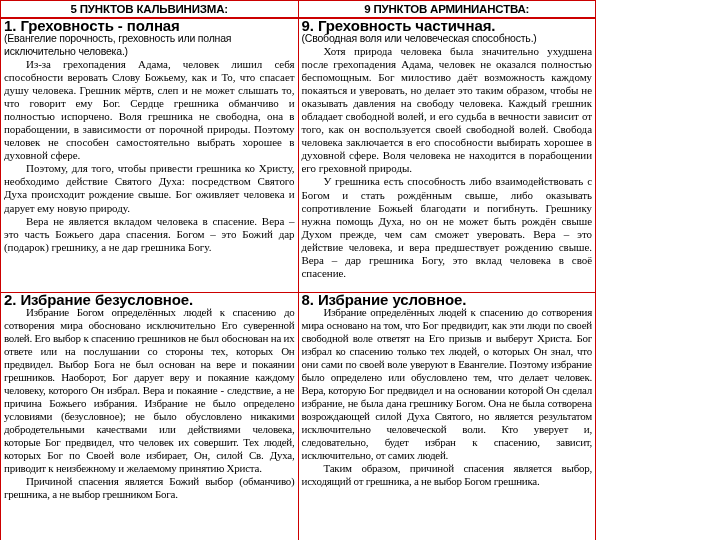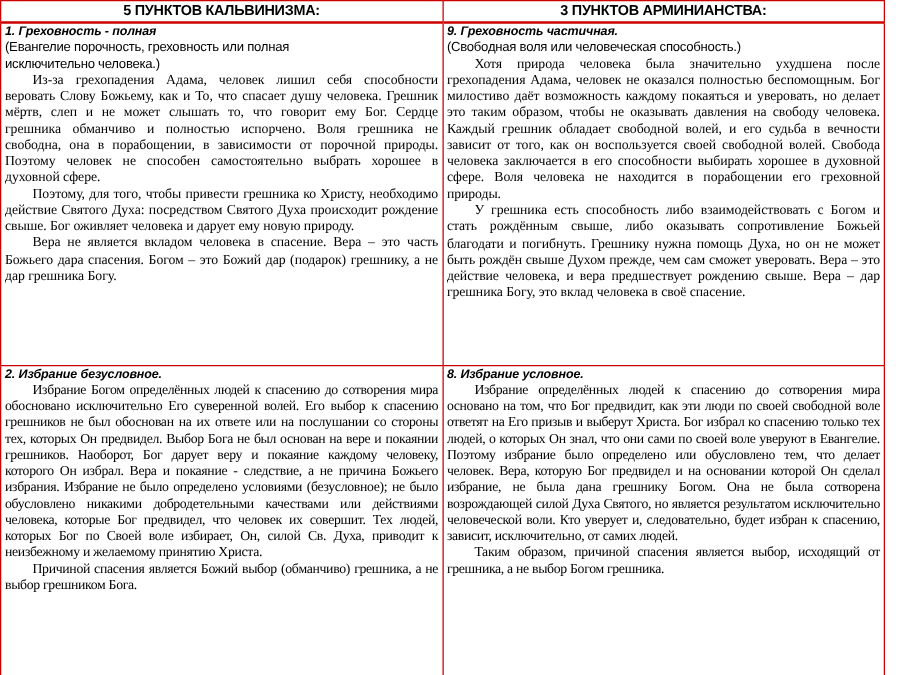--- a/index.html
+++ b/index.html
@@ -20,21 +20,21 @@
     width: 720px;
     height: 540px;
     box-sizing: border-box;
   }
 
   
   .cmp-table {
     position: absolute;
     left: 0;
     top: 0;
-    width: 708px;
+    width: 596px;
     height: 540px;
     border-collapse: collapse;
     table-layout: fixed;
   }
   .cmp-table col { width: 50%; }
 
   .hdr-cell {
     border: 1px solid #cc0000;
     border-top: 1px solid #cc0000;
     border-bottom: 2px solid #cc0000;
@@ -61,27 +61,26 @@
   .body-cell.sec2 {
     border-top: 1px solid #cc0000;
   }
   .row-sec1 { height: 274px; }
   .row-sec2 { height: 249px; }
 
   
   .head-bold {
     font-family: "Liberation Sans", "DejaVu Sans", sans-serif;
     font-weight: bold;
-    font-size: 10px;
+    font-size: 15px;
     line-height: 13px;
     margin: 0;
     padding: 0;
     white-space: nowrap;
     letter-spacing: -0.1px;
-    font-style: italic;
   }
   .head-sub {
     font-family: "Liberation Sans", "DejaVu Sans", sans-serif;
     font-weight: normal;
     font-size: 10.5px;
     line-height: 13px;
     margin: 0;
     padding: 0;
     letter-spacing: -0.2px;
   }
@@ -106,21 +105,21 @@
 
   <table class="cmp-table">
     <colgroup>
         <col>
         <col>
       </colgroup>
 
     <tbody>
         <tr>
       <th class="hdr-cell">5 ПУНКТОВ КАЛЬВИНИЗМА:</th>
-      <th class="hdr-cell">3 ПУНКТОВ АРМИНИАНСТВА:</th>
+      <th class="hdr-cell">9 ПУНКТОВ АРМИНИАНСТВА:</th>
     </tr>
 
     <tr class="row-sec1">
       <td class="body-cell">
         <p class="head-bold">1. Греховность - полная</p>
         <p class="head-sub">(Евангелие порочность, греховность или полная</p>
         <p class="head-sub">исключительно человека.)</p>
         <p class="para">Из-за грехопадения Адама, человек лишил себя способности веровать Слову Божьему, как и То, что спасает душу человека. Грешник мёртв, слеп и не может слышать то, что говорит ему Бог. Сердце грешника обманчиво и полностью испорчено. Воля грешника не свободна, она в порабощении, в зависимости от порочной природы. Поэтому человек не способен самостоятельно выбрать хорошее в духовной сфере.</p>
         <p class="para">Поэтому, для того, чтобы привести грешника ко Христу, необходимо действие Святого Духа: посредством Святого Духа происходит рождение свыше. Бог оживляет человека и дарует ему новую природу.</p>
         <p class="para">Вера не является вкладом человека в спасение. Вера – это часть Божьего дара спасения. Богом – это Божий дар (подарок) грешнику, а не дар грешника Богу.</p>

